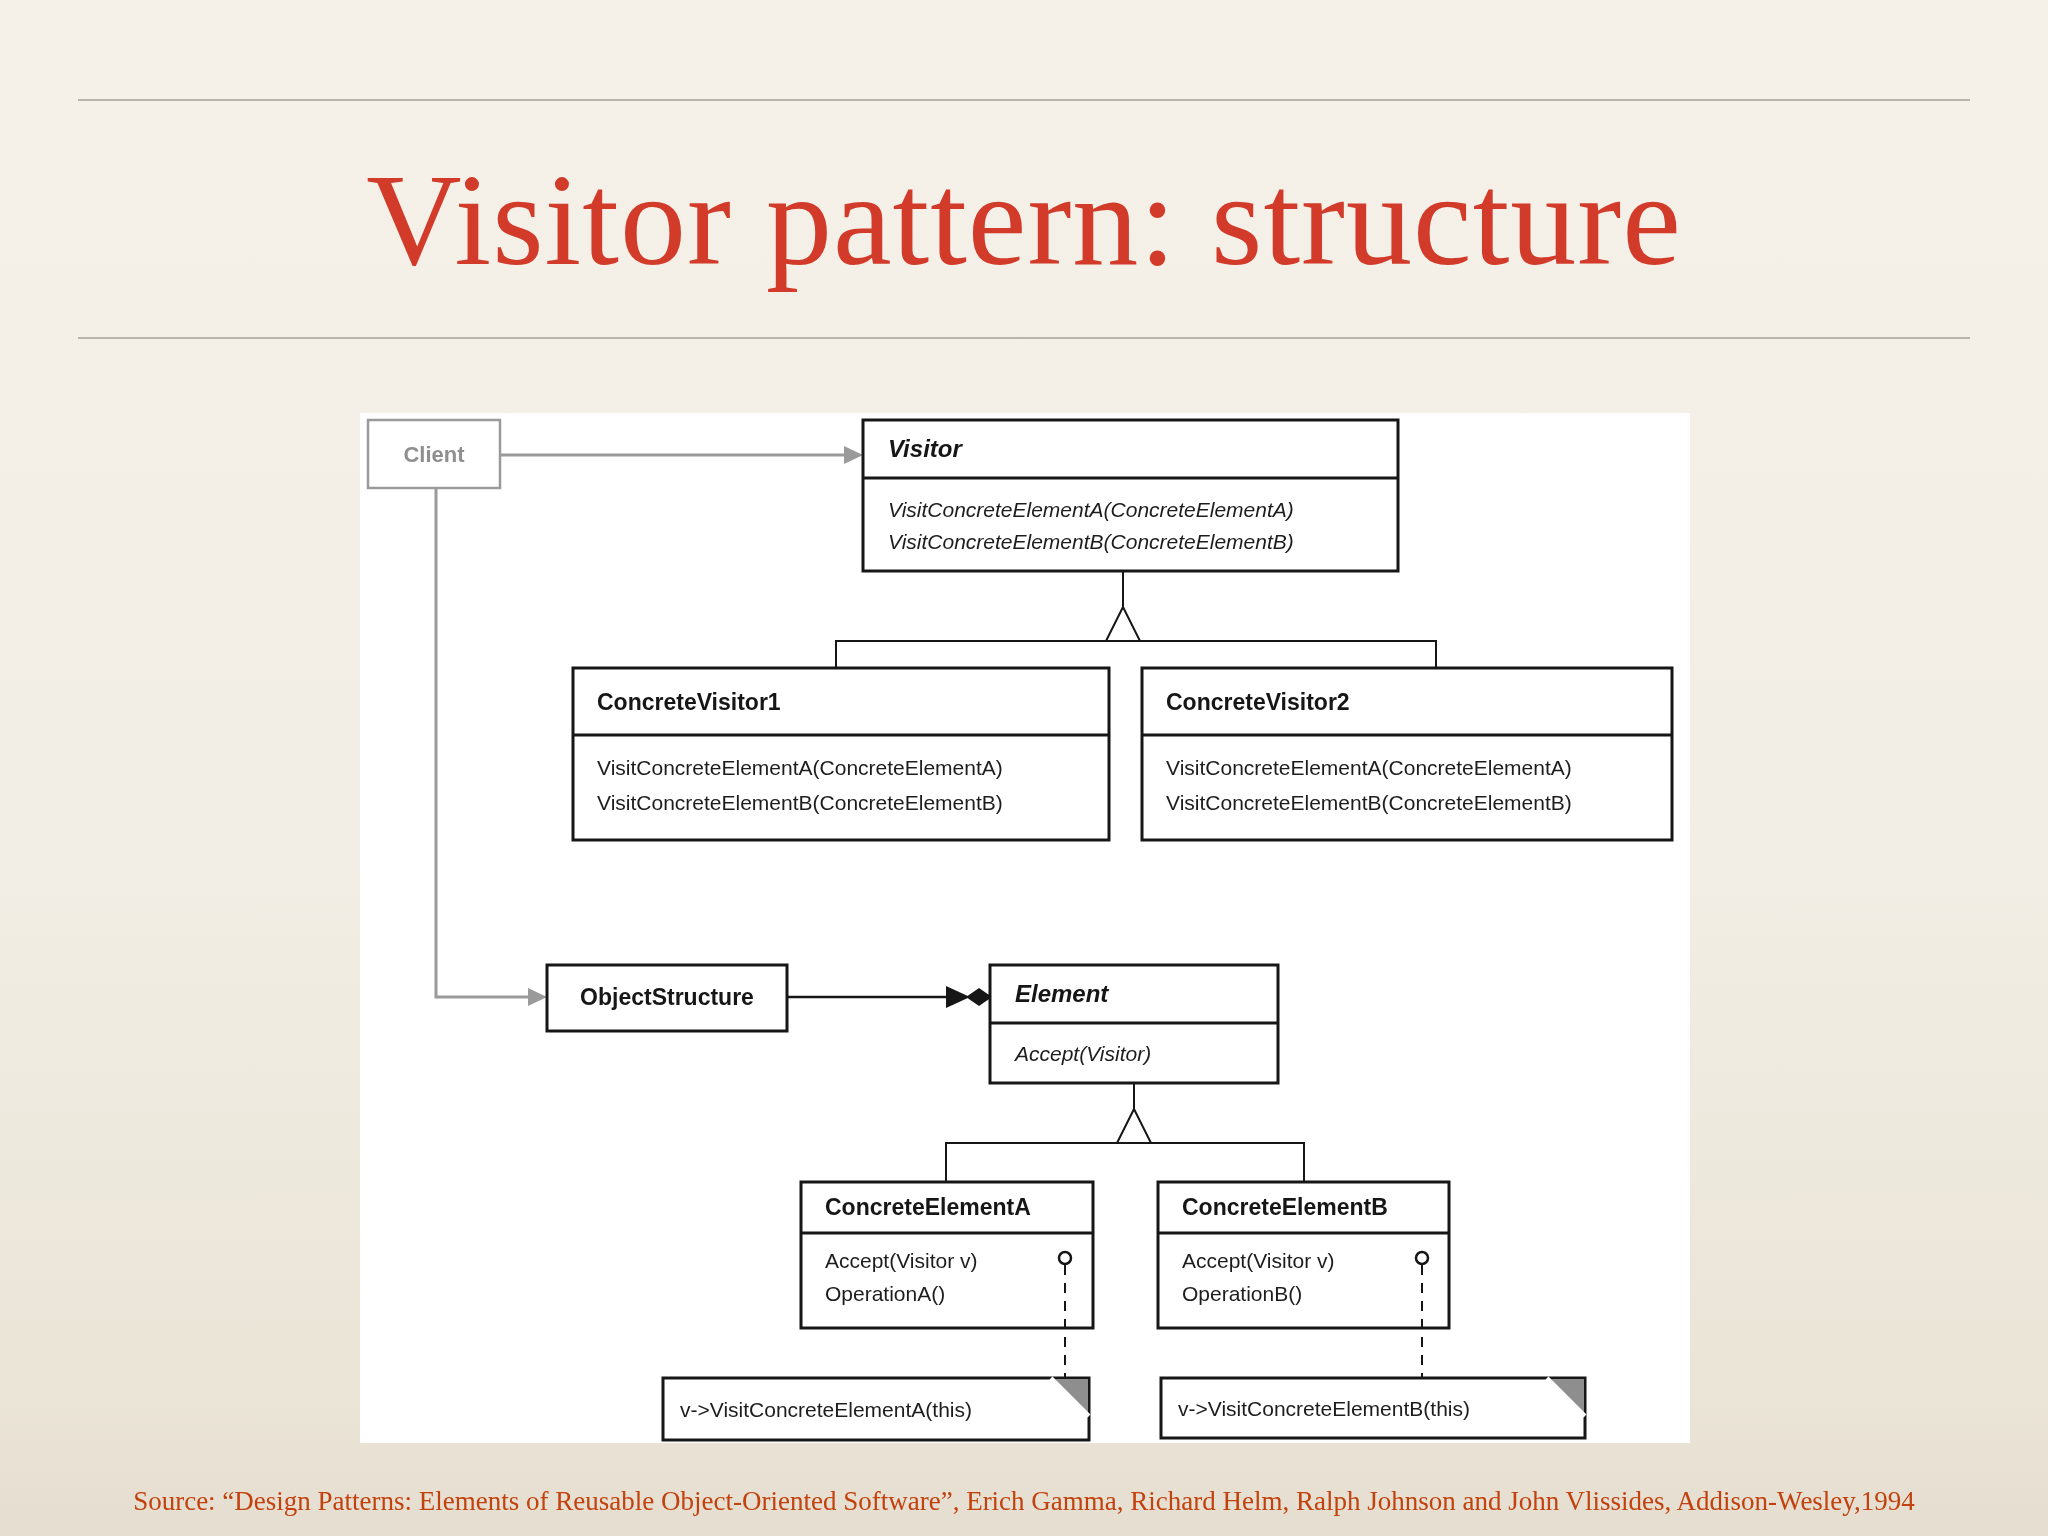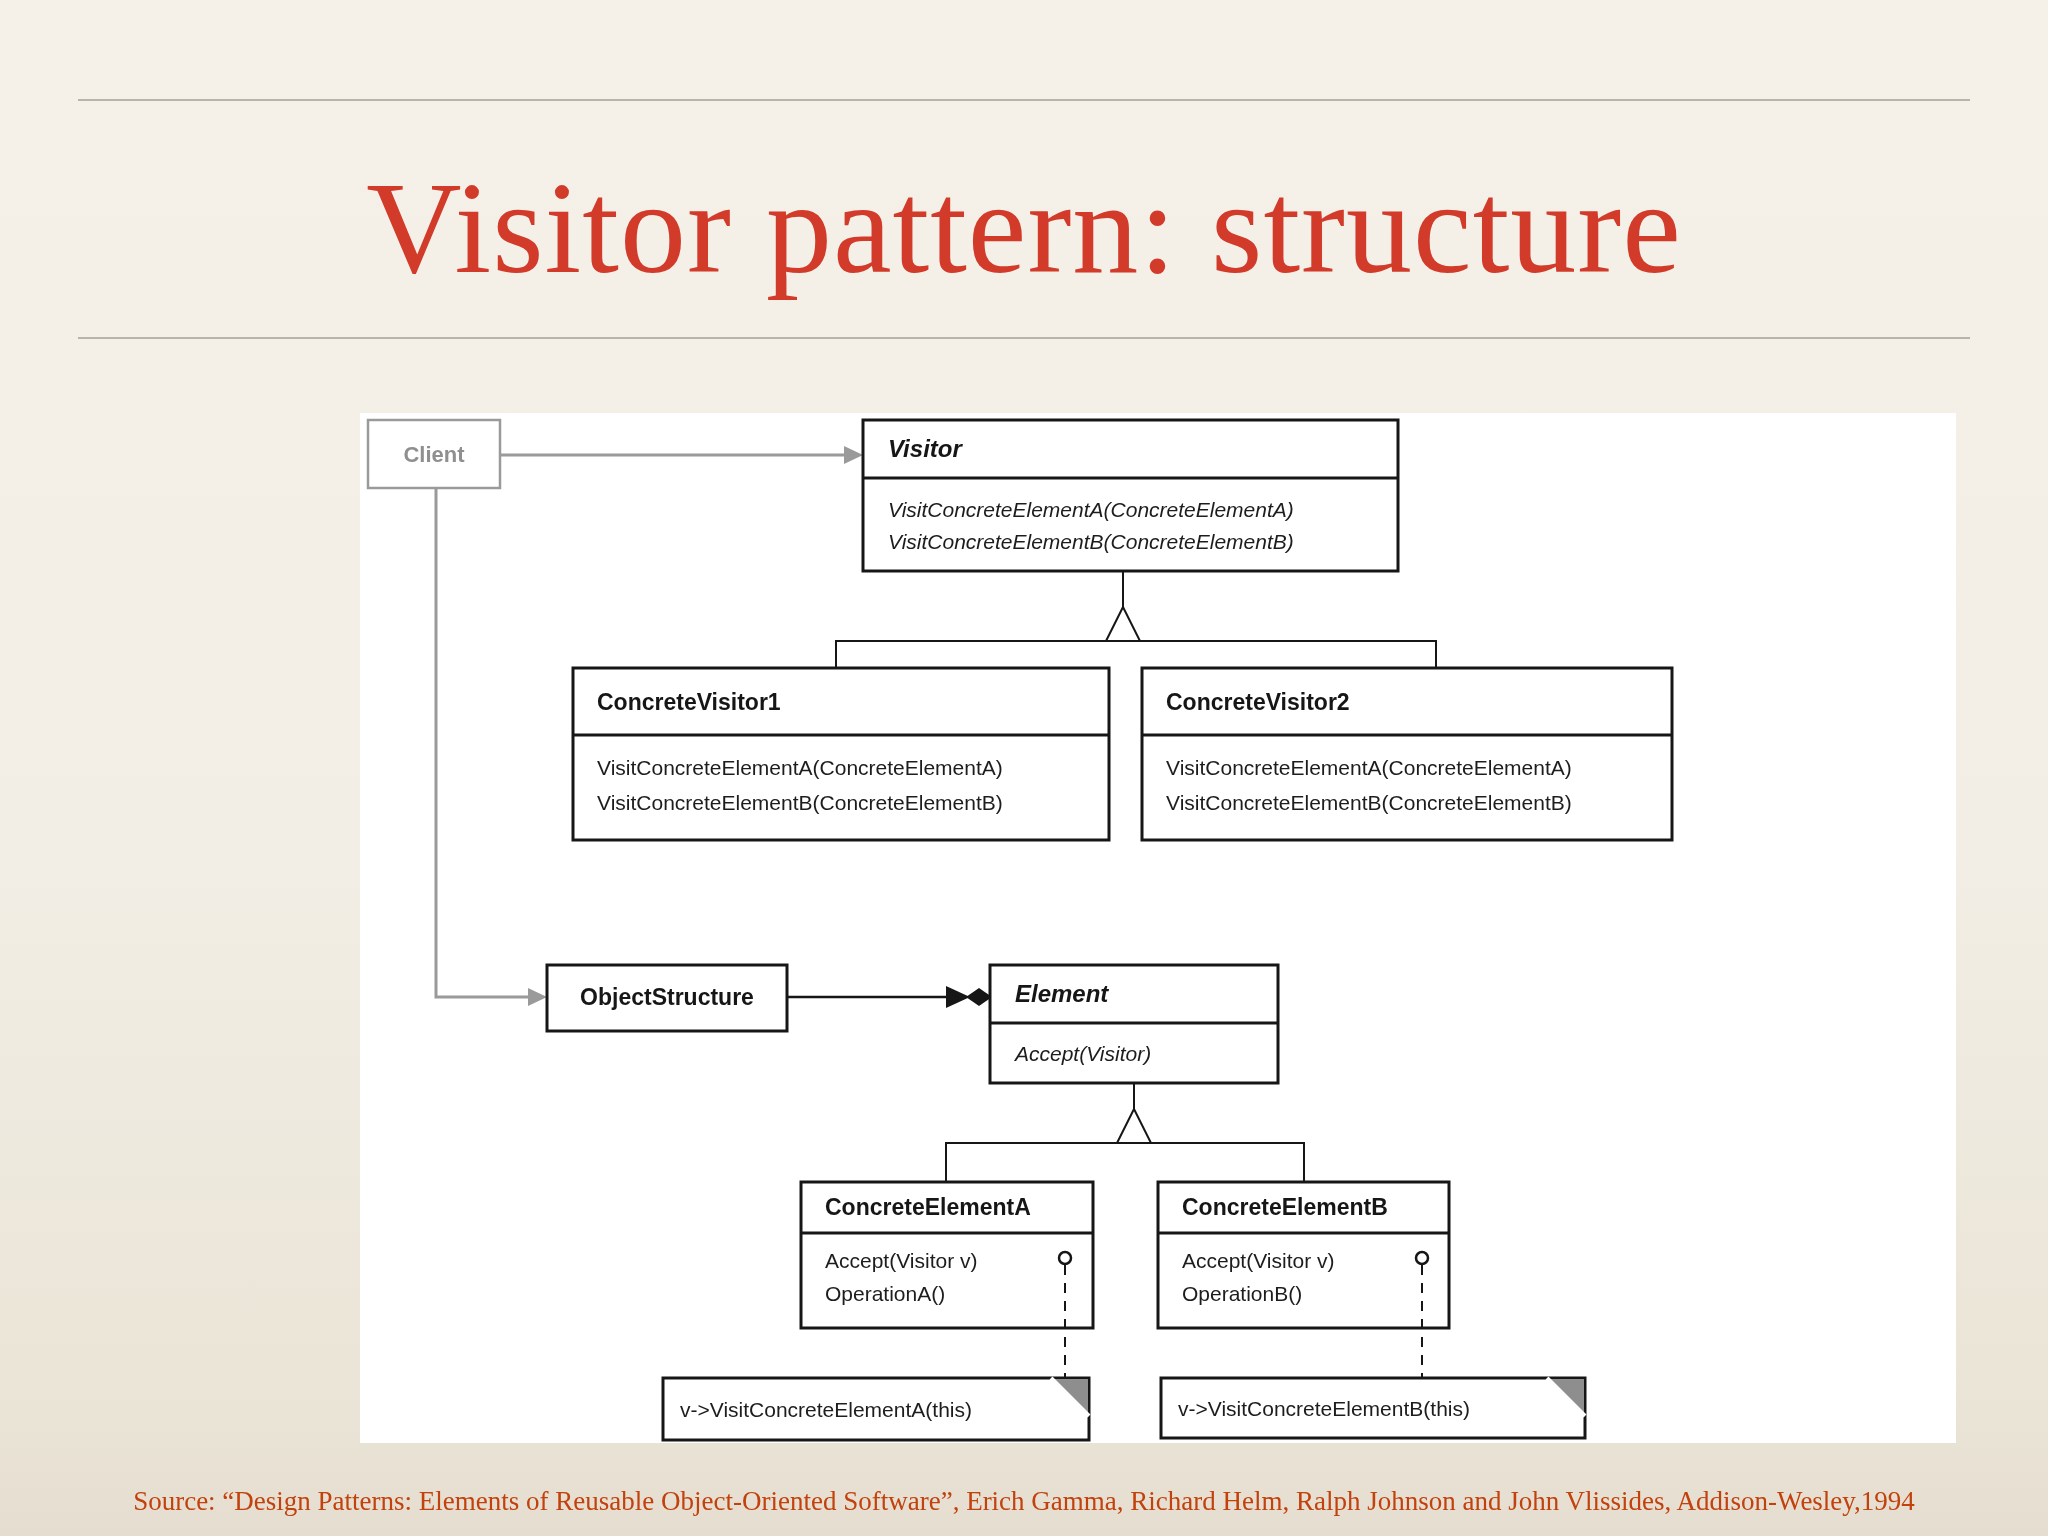--- a/index.html
+++ b/index.html
@@ -5,26 +5,26 @@
   html,body { margin:0; padding:0; }
   body {
     width:2048px; height:1536px; position:relative; overflow:hidden;
     background:linear-gradient(180deg,#f5f1e9 0%,#f2eee5 55%,#eae4d6 92%,#e5ded0 100%);
     font-family:"Liberation Sans",sans-serif;
   }
   .rule { position:absolute; left:78px; right:78px; height:2px; background:#b8b4ab; }
   .rule-top { top:99px; }
   .rule-under { top:337px; }
   .title {
-    position:absolute; top:100px; left:0; right:0; height:238px; margin:8px;
+    position:absolute; top:100px; left:0; right:0; height:238px; margin:0;
     display:flex; align-items:center; justify-content:center;
     font-family:"Liberation Serif",serif; font-weight:400;
     font-size:132px; color:#d23a2a; letter-spacing:1px; white-space:nowrap;
   }
-  .panel { position:absolute; left:360px; top:413px; width:1596px; height:1030px; background:#ffffff; }
+  .panel { position:absolute; left:360px; top:413px; width:1330px; height:1030px; background:#ffffff; }
   .source {
     position:absolute; top:1486px; left:0; right:0; text-align:center;
     font-family:"Liberation Serif",serif; font-size:27px; color:#c2410c; white-space:nowrap;
   }
   
   text { fill:#161616; }
   .cls-title     { font-family:"Liberation Sans",sans-serif; font-weight:bold; font-size:23px; }
   .cls-title-abs { font-family:"Liberation Sans",sans-serif; font-weight:bold; font-style:italic; font-size:24px; }
   .method        { font-family:"Liberation Sans",sans-serif; font-size:21px; fill:#1d1d1d; }
   .method-abs    { font-family:"Liberation Sans",sans-serif; font-style:italic; font-size:21px; fill:#1d1d1d; }

